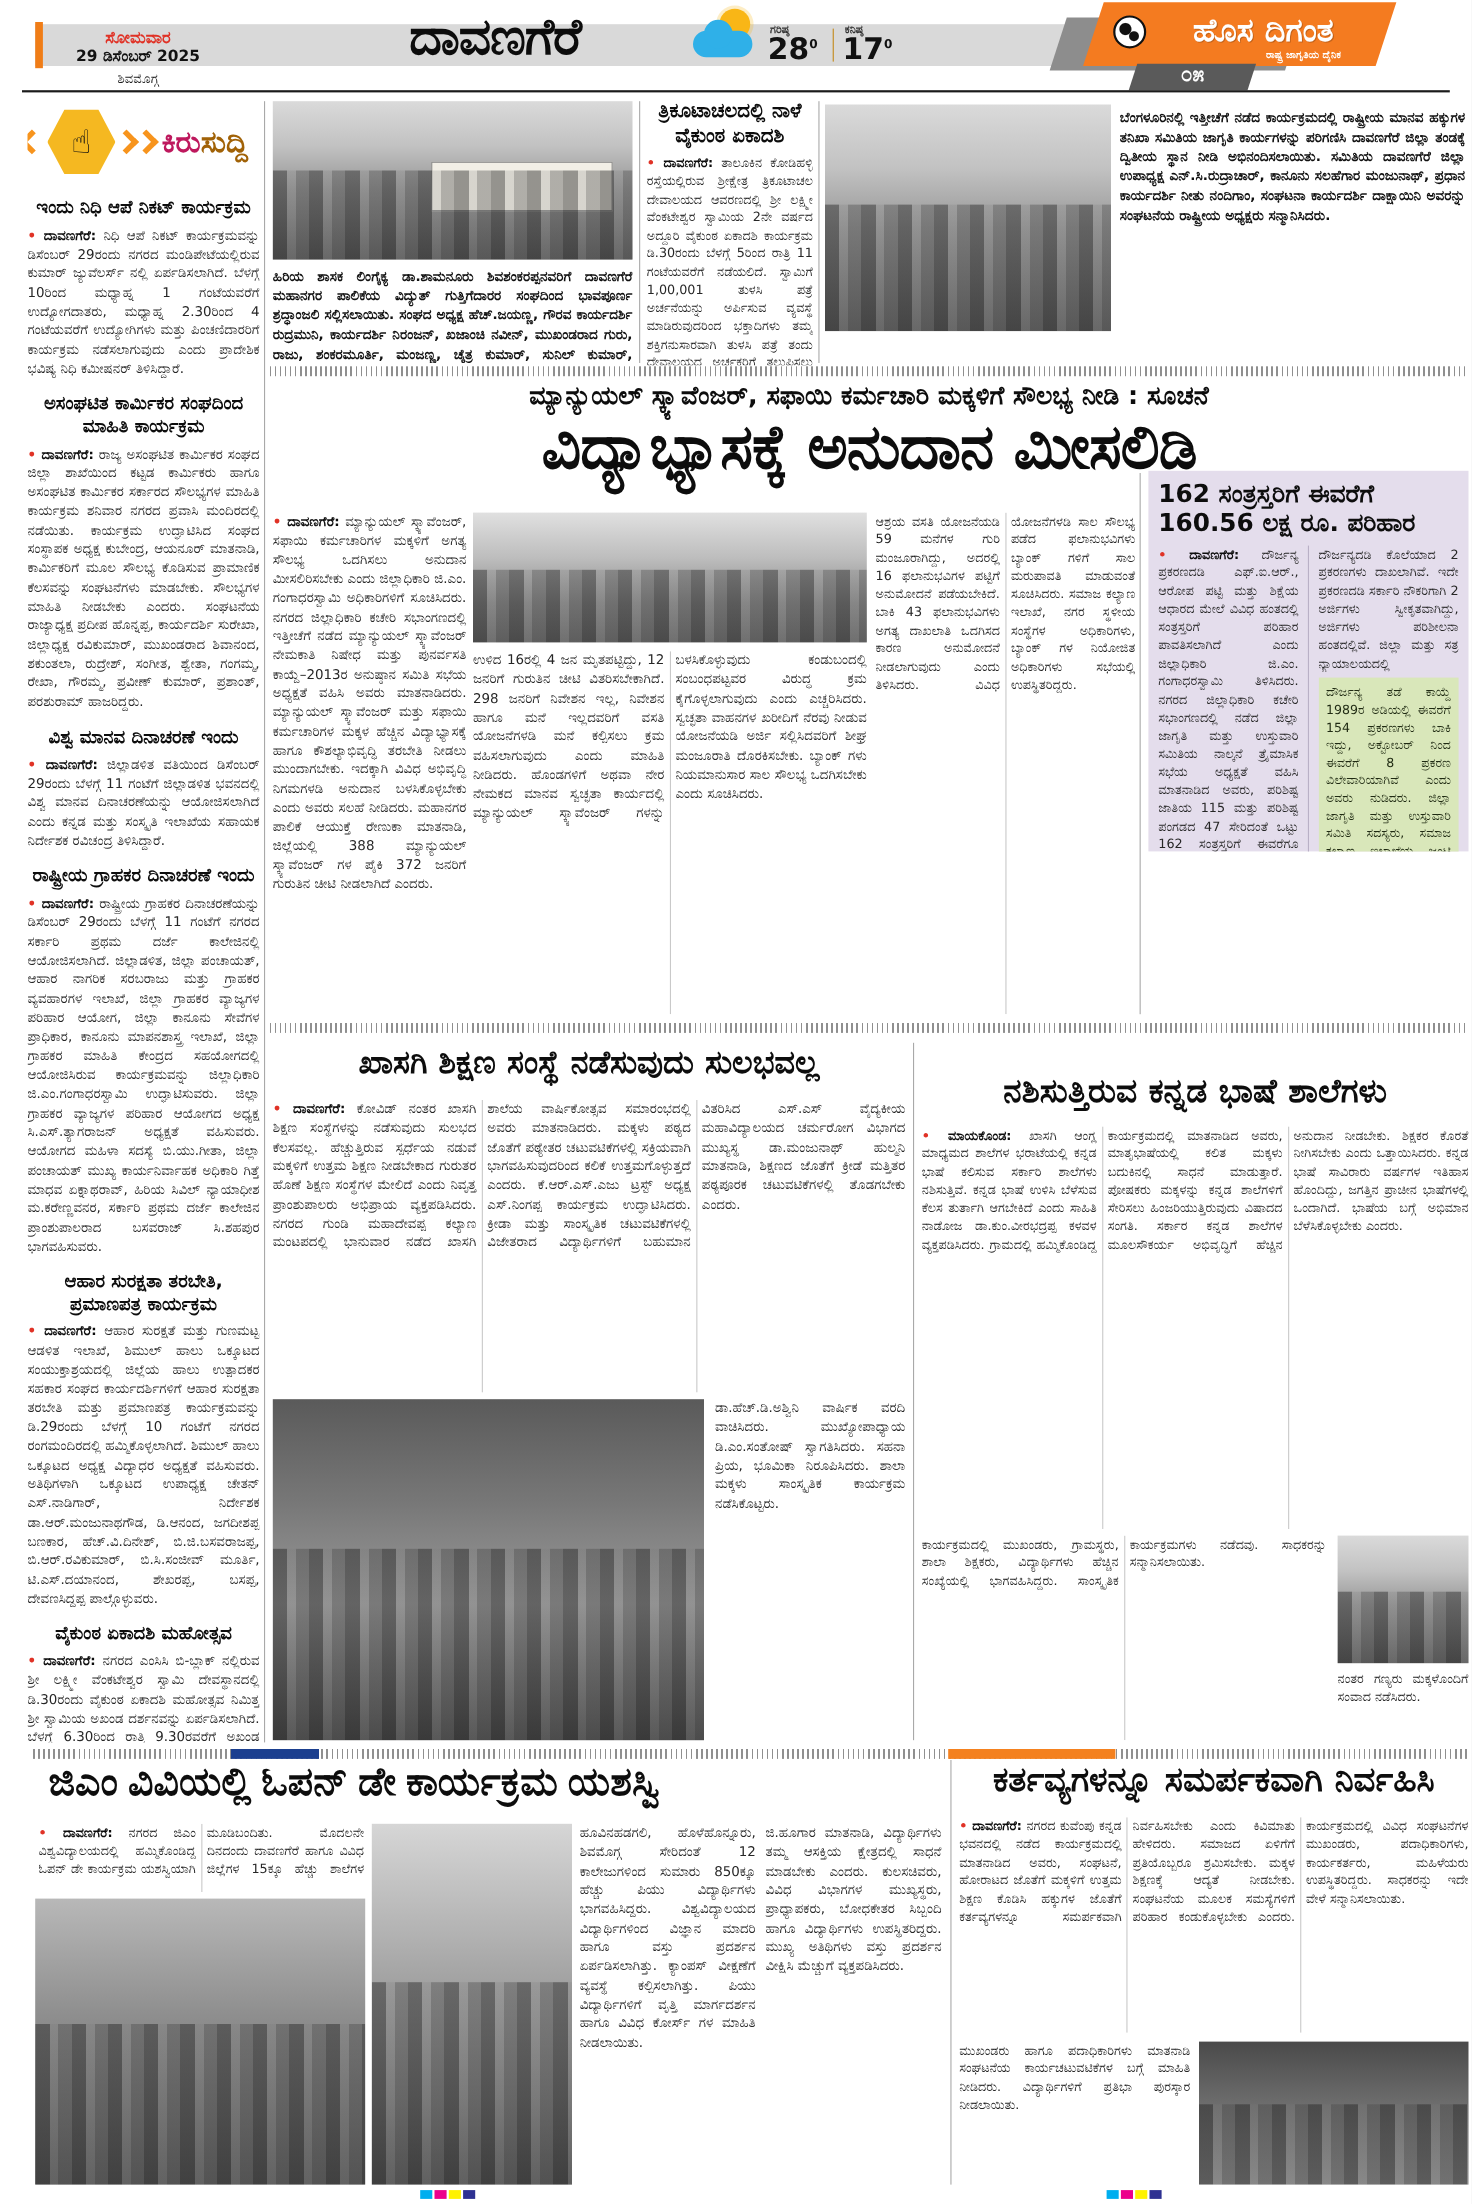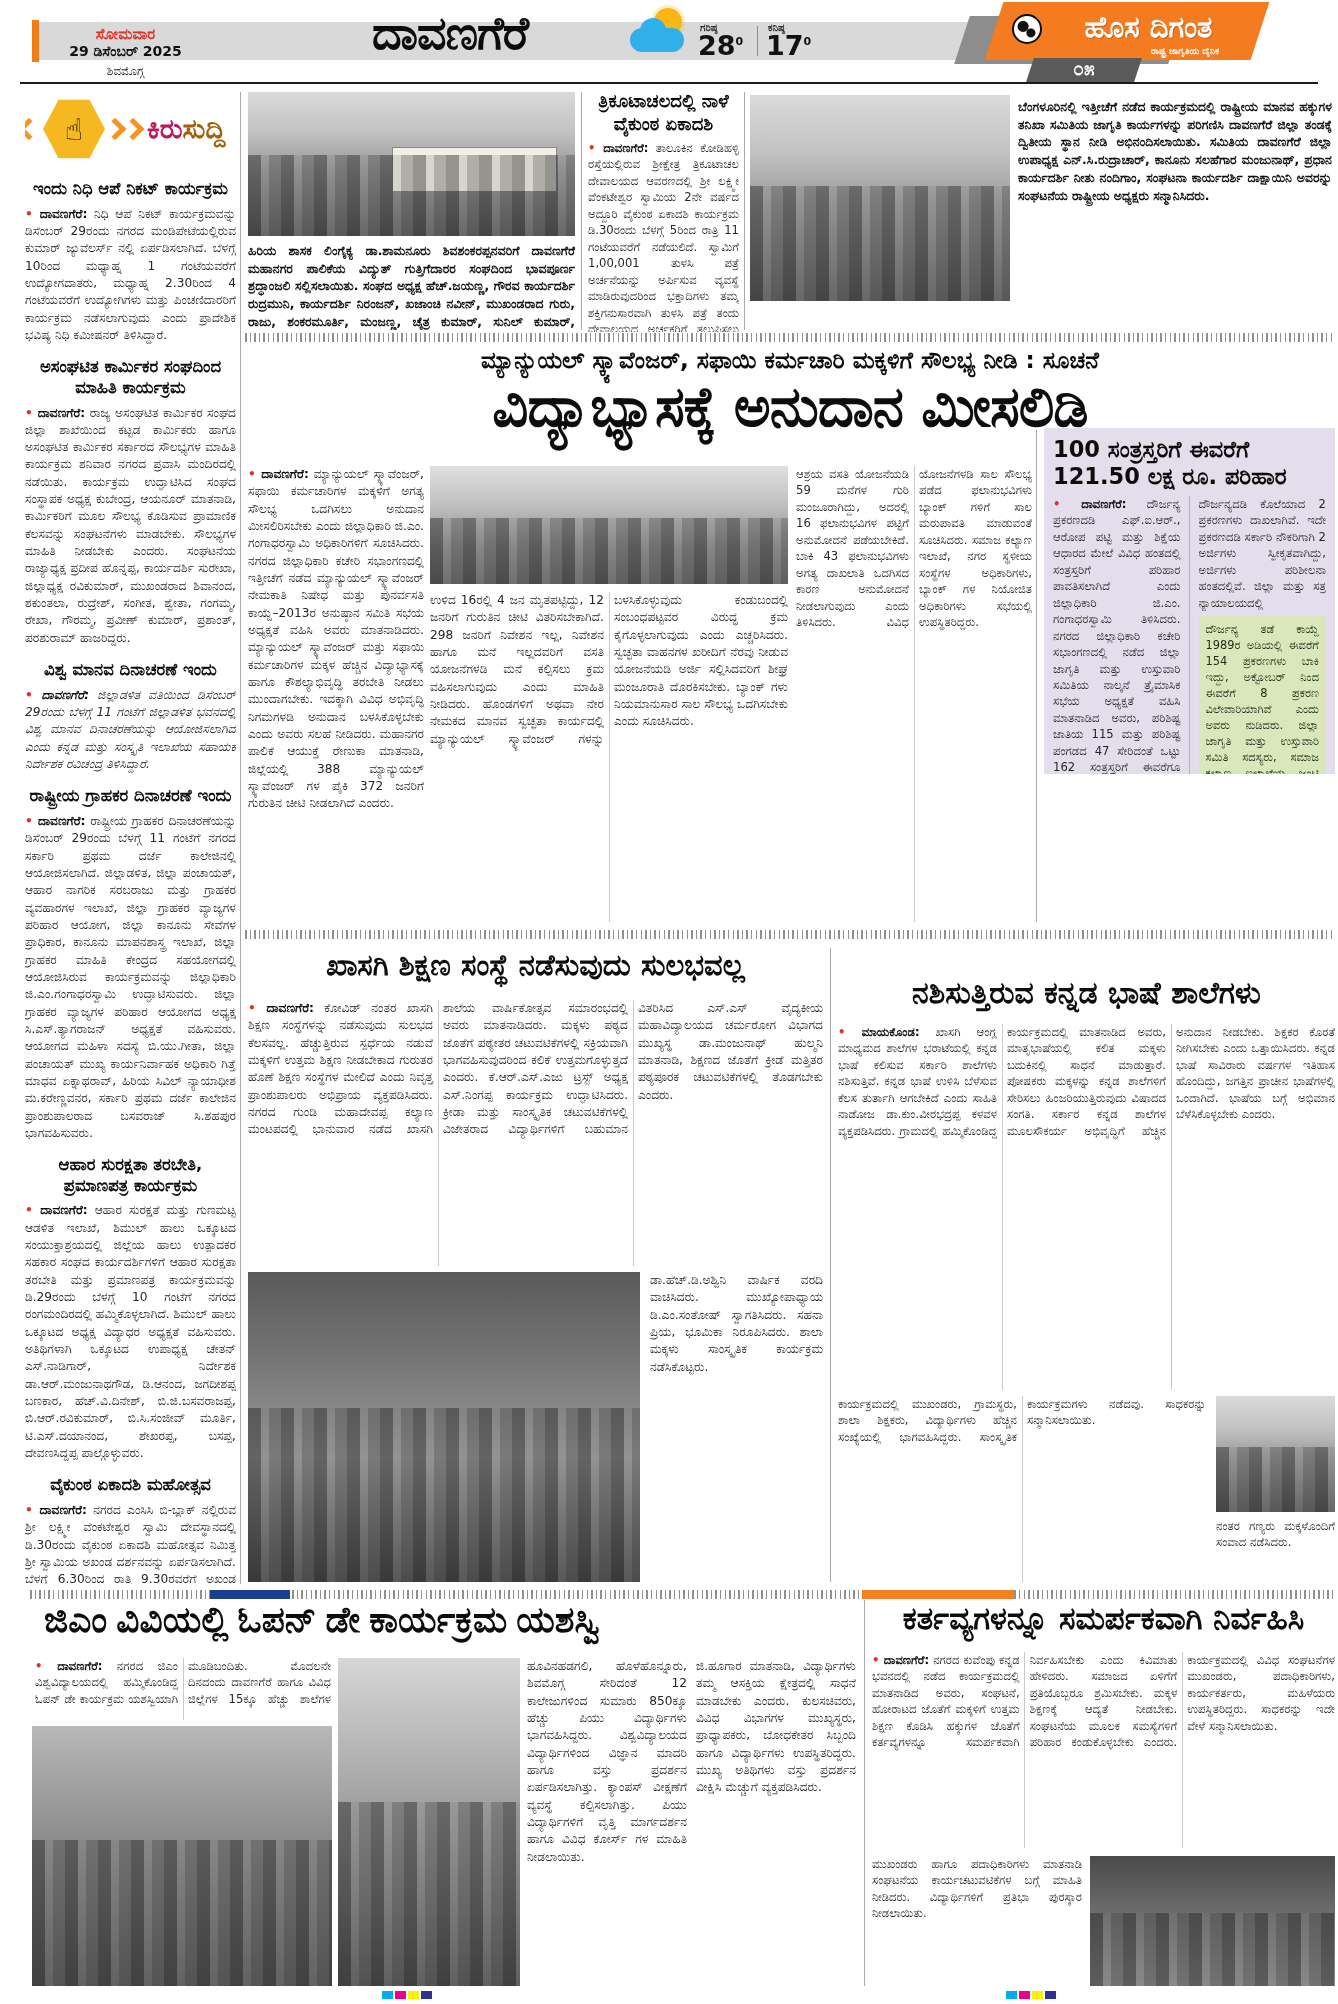--- a/index.html
+++ b/index.html
@@ -80,21 +80,21 @@
     <div>
       <div class="briefh">ಇಂದು ನಿಧಿ ಆಪೆ ನಿಕಟ್ ಕಾರ್ಯಕ್ರಮ</div>
       <p class="jtext" style="margin:0;"><span class="dl">ದಾವಣಗೆರೆ:</span> <span>ನಿಧಿ ಆಪೆ ನಿಕಟ್ ಕಾರ್ಯಕ್ರಮವನ್ನು ಡಿಸೆಂಬರ್ 29ರಂದು ನಗರದ ಮಂಡಿಪೇಟೆಯಲ್ಲಿರುವ ಕುಮಾರ್ ಜ್ಯುವೆಲರ್ಸ್ ನಲ್ಲಿ ಏರ್ಪಡಿಸಲಾಗಿದೆ. ಬೆಳಗ್ಗೆ 10ರಿಂದ ಮಧ್ಯಾಹ್ನ 1 ಗಂಟೆಯವರೆಗೆ ಉದ್ಯೋಗದಾತರು, ಮಧ್ಯಾಹ್ನ 2.30ರಿಂದ 4 ಗಂಟೆಯವರೆಗೆ ಉದ್ಯೋಗಿಗಳು ಮತ್ತು ಪಿಂಚಣಿದಾರರಿಗೆ ಕಾರ್ಯಕ್ರಮ ನಡೆಸಲಾಗುವುದು ಎಂದು ಪ್ರಾದೇಶಿಕ ಭವಿಷ್ಯ ನಿಧಿ ಕಮೀಷನರ್ ತಿಳಿಸಿದ್ದಾರೆ.</span></p>
     </div>
     <div>
       <div class="briefh">ಅಸಂಘಟಿತ ಕಾರ್ಮಿಕರ ಸಂಘದಿಂದ ಮಾಹಿತಿ ಕಾರ್ಯಕ್ರಮ</div>
       <p class="jtext" style="margin:0;"><span class="dl">ದಾವಣಗೆರೆ:</span> <span>ರಾಜ್ಯ ಅಸಂಘಟಿತ ಕಾರ್ಮಿಕರ ಸಂಘದ ಜಿಲ್ಲಾ ಶಾಖೆಯಿಂದ ಕಟ್ಟಡ ಕಾರ್ಮಿಕರು ಹಾಗೂ ಅಸಂಘಟಿತ ಕಾರ್ಮಿಕರ ಸರ್ಕಾರದ ಸೌಲಭ್ಯಗಳ ಮಾಹಿತಿ ಕಾರ್ಯಕ್ರಮ ಶನಿವಾರ ನಗರದ ಪ್ರವಾಸಿ ಮಂದಿರದಲ್ಲಿ ನಡೆಯಿತು. ಕಾರ್ಯಕ್ರಮ ಉದ್ಘಾಟಿಸಿದ ಸಂಘದ ಸಂಸ್ಥಾಪಕ ಅಧ್ಯಕ್ಷ ಕುಬೇಂದ್ರ, ಆಯನೂರ್ ಮಾತನಾಡಿ, ಕಾರ್ಮಿಕರಿಗೆ ಮೂಲ ಸೌಲಭ್ಯ ಕೊಡಿಸುವ ಪ್ರಾಮಾಣಿಕ ಕೆಲಸವನ್ನು ಸಂಘಟನೆಗಳು ಮಾಡಬೇಕು. ಸೌಲಭ್ಯಗಳ ಮಾಹಿತಿ ನೀಡಬೇಕು ಎಂದರು. ಸಂಘಟನೆಯ ರಾಜ್ಯಾಧ್ಯಕ್ಷ ಪ್ರದೀಪ ಹೊನ್ನಪ್ಪ, ಕಾರ್ಯದರ್ಶಿ ಸುರೇಖಾ, ಜಿಲ್ಲಾಧ್ಯಕ್ಷ ರವಿಕುಮಾರ್, ಮುಖಂಡರಾದ ಶಿವಾನಂದ, ಶಕುಂತಲಾ, ರುದ್ರೇಶ್, ಸಂಗೀತ, ಶ್ವೇತಾ, ಗಂಗಮ್ಮ, ರೇಖಾ, ಗೌರಮ್ಮ, ಪ್ರವೀಣ್ ಕುಮಾರ್, ಪ್ರಶಾಂತ್, ಪರಶುರಾಮ್ ಹಾಜರಿದ್ದರು.</span></p>
     </div>
     <div>
       <div class="briefh">ವಿಶ್ವ ಮಾನವ ದಿನಾಚರಣೆ ಇಂದು</div>
-      <p class="jtext" style="margin:0;font-style:italic;"><span class="dl">ದಾವಣಗೆರೆ:</span> <span>ಜಿಲ್ಲಾಡಳಿತ ವತಿಯಿಂದ ಡಿಸೆಂಬರ್ 29ರಂದು ಬೆಳಗ್ಗೆ 11 ಗಂಟೆಗೆ ಜಿಲ್ಲಾಡಳಿತ ಭವನದಲ್ಲಿ ವಿಶ್ವ ಮಾನವ ದಿನಾಚರಣೆಯನ್ನು ಆಯೋಜಿಸಲಾಗಿದೆ ಎಂದು ಕನ್ನಡ ಮತ್ತು ಸಂಸ್ಕೃತಿ ಇಲಾಖೆಯ ಸಹಾಯಕ ನಿರ್ದೇಶಕ ರವಿಚಂದ್ರ ತಿಳಿಸಿದ್ದಾರೆ.</span></p>
+      <p class="jtext" style="margin:0;"><span class="dl">ದಾವಣಗೆರೆ:</span> <span>ಜಿಲ್ಲಾಡಳಿತ ವತಿಯಿಂದ ಡಿಸೆಂಬರ್ 29ರಂದು ಬೆಳಗ್ಗೆ 11 ಗಂಟೆಗೆ ಜಿಲ್ಲಾಡಳಿತ ಭವನದಲ್ಲಿ ವಿಶ್ವ ಮಾನವ ದಿನಾಚರಣೆಯನ್ನು ಆಯೋಜಿಸಲಾಗಿದೆ ಎಂದು ಕನ್ನಡ ಮತ್ತು ಸಂಸ್ಕೃತಿ ಇಲಾಖೆಯ ಸಹಾಯಕ ನಿರ್ದೇಶಕ ರವಿಚಂದ್ರ ತಿಳಿಸಿದ್ದಾರೆ.</span></p>
     </div>
     <div>
       <div class="briefh">ರಾಷ್ಟ್ರೀಯ ಗ್ರಾಹಕರ ದಿನಾಚರಣೆ ಇಂದು</div>
       <p class="jtext" style="margin:0;"><span class="dl">ದಾವಣಗೆರೆ:</span> <span>ರಾಷ್ಟ್ರೀಯ ಗ್ರಾಹಕರ ದಿನಾಚರಣೆಯನ್ನು ಡಿಸೆಂಬರ್ 29ರಂದು ಬೆಳಗ್ಗೆ 11 ಗಂಟೆಗೆ ನಗರದ ಸರ್ಕಾರಿ ಪ್ರಥಮ ದರ್ಜೆ ಕಾಲೇಜಿನಲ್ಲಿ ಆಯೋಜಿಸಲಾಗಿದೆ. ಜಿಲ್ಲಾಡಳಿತ, ಜಿಲ್ಲಾ ಪಂಚಾಯತ್, ಆಹಾರ ನಾಗರಿಕ ಸರಬರಾಜು ಮತ್ತು ಗ್ರಾಹಕರ ವ್ಯವಹಾರಗಳ ಇಲಾಖೆ, ಜಿಲ್ಲಾ ಗ್ರಾಹಕರ ವ್ಯಾಜ್ಯಗಳ ಪರಿಹಾರ ಆಯೋಗ, ಜಿಲ್ಲಾ ಕಾನೂನು ಸೇವೆಗಳ ಪ್ರಾಧಿಕಾರ, ಕಾನೂನು ಮಾಪನಶಾಸ್ತ್ರ ಇಲಾಖೆ, ಜಿಲ್ಲಾ ಗ್ರಾಹಕರ ಮಾಹಿತಿ ಕೇಂದ್ರದ ಸಹಯೋಗದಲ್ಲಿ ಆಯೋಜಿಸಿರುವ ಕಾರ್ಯಕ್ರಮವನ್ನು ಜಿಲ್ಲಾಧಿಕಾರಿ ಜಿ.ಎಂ.ಗಂಗಾಧರಸ್ವಾಮಿ ಉದ್ಘಾಟಿಸುವರು. ಜಿಲ್ಲಾ ಗ್ರಾಹಕರ ವ್ಯಾಜ್ಯಗಳ ಪರಿಹಾರ ಆಯೋಗದ ಅಧ್ಯಕ್ಷ ಸಿ.ಎಸ್.ತ್ಯಾಗರಾಜನ್ ಅಧ್ಯಕ್ಷತೆ ವಹಿಸುವರು. ಆಯೋಗದ ಮಹಿಳಾ ಸದಸ್ಯೆ ಬಿ.ಯು.ಗೀತಾ, ಜಿಲ್ಲಾ ಪಂಚಾಯತ್ ಮುಖ್ಯ ಕಾರ್ಯನಿರ್ವಾಹಕ ಅಧಿಕಾರಿ ಗಿತ್ತೆ ಮಾಧವ ಏಕ್ನಾಥರಾವ್, ಹಿರಿಯ ಸಿವಿಲ್ ನ್ಯಾಯಾಧೀಶ ಮ.ಕರೇಣ್ಣವನರ, ಸರ್ಕಾರಿ ಪ್ರಥಮ ದರ್ಜೆ ಕಾಲೇಜಿನ ಪ್ರಾಂಶುಪಾಲರಾದ ಬಸವರಾಜ್ ಸಿ.ಶಹಪುರ ಭಾಗವಹಿಸುವರು.</span></p>
     </div>
     <div>
       <div class="briefh">ಆಹಾರ ಸುರಕ್ಷತಾ ತರಬೇತಿ, ಪ್ರಮಾಣಪತ್ರ ಕಾರ್ಯಕ್ರಮ</div>
       <p class="jtext" style="margin:0;"><span class="dl">ದಾವಣಗೆರೆ:</span> <span>ಆಹಾರ ಸುರಕ್ಷತೆ ಮತ್ತು ಗುಣಮಟ್ಟ ಆಡಳಿತ ಇಲಾಖೆ, ಶಿಮುಲ್ ಹಾಲು ಒಕ್ಕೂಟದ ಸಂಯುಕ್ತಾಶ್ರಯದಲ್ಲಿ ಜಿಲ್ಲೆಯ ಹಾಲು ಉತ್ಪಾದಕರ ಸಹಕಾರ ಸಂಘದ ಕಾರ್ಯದರ್ಶಿಗಳಿಗೆ ಆಹಾರ ಸುರಕ್ಷತಾ ತರಬೇತಿ ಮತ್ತು ಪ್ರಮಾಣಪತ್ರ ಕಾರ್ಯಕ್ರಮವನ್ನು ಡಿ.29ರಂದು ಬೆಳಗ್ಗೆ 10 ಗಂಟೆಗೆ ನಗರದ ರಂಗಮಂದಿರದಲ್ಲಿ ಹಮ್ಮಿಕೊಳ್ಳಲಾಗಿದೆ. ಶಿಮುಲ್ ಹಾಲು ಒಕ್ಕೂಟದ ಅಧ್ಯಕ್ಷ ವಿದ್ಯಾಧರ ಅಧ್ಯಕ್ಷತೆ ವಹಿಸುವರು. ಅತಿಥಿಗಳಾಗಿ ಒಕ್ಕೂಟದ ಉಪಾಧ್ಯಕ್ಷ ಚೇತನ್ ಎಸ್.ನಾಡಿಗಾರ್, ನಿರ್ದೇಶಕ ಡಾ.ಆರ್.ಮಂಜುನಾಥಗೌಡ, ಡಿ.ಆನಂದ, ಜಗದೀಶಪ್ಪ ಬಣಕಾರ, ಹೆಚ್.ವಿ.ದಿನೇಶ್, ಬಿ.ಜಿ.ಬಸವರಾಜಪ್ಪ, ಬಿ.ಆರ್.ರವಿಕುಮಾರ್, ಬಿ.ಸಿ.ಸಂಜೀವ್ ಮೂರ್ತಿ, ಟಿ.ಎಸ್.ದಯಾನಂದ, ಶೇಖರಪ್ಪ, ಬಸಪ್ಪ, ದೇವಣಸಿದ್ದಪ್ಪ ಪಾಲ್ಗೊಳ್ಳುವರು.</span></p>
     </div>
     <div>
@@ -132,21 +132,21 @@
   </div>
 
   <div class="ph" style="left:430px;top:466px;width:358px;height:118px;background:linear-gradient(180deg,#e0e0e0 0%,#bdbdbd 35%,#8a8a8a 70%,#6d6d6d 100%);"></div>
   <div class="abs jtext cols2" style="left:430px;top:592px;width:358px;height:330px;">ಉಳಿದ 16ರಲ್ಲಿ 4 ಜನ ಮೃ‌ತಪಟ್ಟಿದ್ದು, 12 ಜನರಿಗೆ ಗುರುತಿನ ಚೀಟಿ ವಿತರಿಸಬೇಕಾಗಿದೆ. 298 ಜನರಿಗೆ ನಿವೇಶನ ಇಲ್ಲ, ನಿವೇಶನ ಹಾಗೂ ಮನೆ ಇಲ್ಲದವರಿಗೆ ವಸತಿ ಯೋಜನೆಗಳಡಿ ಮನೆ ಕಲ್ಪಿಸಲು ಕ್ರಮ ವಹಿಸಲಾಗುವುದು ಎಂದು ಮಾಹಿತಿ ನೀಡಿದರು. ಹೊಂಡಗಳಿಗೆ ಅಥವಾ ನೇರ ನೇಮಕದ ಮಾನವ ಸ್ವಚ್ಛತಾ ಕಾರ್ಯದಲ್ಲಿ ಮ್ಯಾನ್ಯುಯಲ್ ಸ್ಕ್ಯಾವೆಂಜರ್ ಗಳನ್ನು ಬಳಸಿಕೊಳ್ಳುವುದು ಕಂಡುಬಂದಲ್ಲಿ ಸಂಬಂಧಪಟ್ಟವರ ವಿರುದ್ಧ ಕ್ರಮ ಕೈಗೊಳ್ಳಲಾಗುವುದು ಎಂದು ಎಚ್ಚರಿಸಿದರು. ಸ್ವಚ್ಛತಾ ವಾಹನಗಳ ಖರೀದಿಗೆ ನೆರವು ನೀಡುವ ಯೋಜನೆಯಡಿ ಅರ್ಜಿ ಸಲ್ಲಿಸಿದವರಿಗೆ ಶೀಘ್ರ ಮಂಜೂರಾತಿ ದೊರಕಿಸಬೇಕು. ಬ್ಯಾಂಕ್ ಗಳು ನಿಯಮಾನುಸಾರ ಸಾಲ ಸೌಲಭ್ಯ ಒದಗಿಸಬೇಕು ಎಂದು ಸೂಚಿಸಿದರು.</div>
 
   <div class="abs jtext cols2 small" style="left:796px;top:466px;width:236px;height:456px;">ಆಶ್ರಯ ವಸತಿ ಯೋಜನೆಯಡಿ 59 ಮನೆಗಳ ಗುರಿ ಮಂಜೂರಾಗಿದ್ದು, ಅದರಲ್ಲಿ 16 ಫಲಾನುಭವಿಗಳ ಪಟ್ಟಿಗೆ ಅನುಮೋದನೆ ಪಡೆಯಬೇಕಿದೆ. ಬಾಕಿ 43 ಫಲಾನುಭವಿಗಳು ಅಗತ್ಯ ದಾಖಲಾತಿ ಒದಗಿಸದ ಕಾರಣ ಅನುಮೋದನೆ ನೀಡಲಾಗುವುದು ಎಂದು ತಿಳಿಸಿದರು. ವಿವಿಧ ಯೋಜನೆಗಳಡಿ ಸಾಲ ಸೌಲಭ್ಯ ಪಡೆದ ಫಲಾನುಭವಿಗಳು ಬ್ಯಾಂಕ್ ಗಳಿಗೆ ಸಾಲ ಮರುಪಾವತಿ ಮಾಡುವಂತೆ ಸೂಚಿಸಿದರು. ಸಮಾಜ ಕಲ್ಯಾಣ ಇಲಾಖೆ, ನಗರ ಸ್ಥಳೀಯ ಸಂಸ್ಥೆಗಳ ಅಧಿಕಾರಿಗಳು, ಬ್ಯಾಂಕ್ ಗಳ ನಿಯೋಜಿತ ಅಧಿಕಾರಿಗಳು ಸಭೆಯಲ್ಲಿ ಉಪಸ್ಥಿತರಿದ್ದರು.</div>
 
   <div class="abs vline" style="left:1036px;top:430px;height:492px;"></div>
 
   <div class="abs" style="left:1044px;top:428px;width:291px;height:346px;background:#e4ddec;box-sizing:border-box;padding:8px 9px;overflow:hidden;">
-    <div class="hx" style="font-size:22.5px;line-height:1.2;margin-bottom:6px;">100 ಸಂತ್ರಸ್ತರಿಗೆ ಈವರೆಗೆ 121.50 ಲಕ್ಷ ರೂ. ಪರಿಹಾರ</div>
+    <div class="hx" style="font-size:22.5px;line-height:1.2;margin-bottom:6px;">162 ಸಂತ್ರಸ್ತರಿಗೆ ಈವರೆಗೆ 160.56 ಲಕ್ಷ ರೂ. ಪರಿಹಾರ</div>
     <div style="display:flex;gap:9px;">
       <div style="flex:1;border-right:1px solid #b9b0c6;padding-right:8px;" class="jtext small">
         <span class="dl">ದಾವಣಗೆರೆ:</span> <span>ದೌರ್ಜನ್ಯ ಪ್ರಕರಣದಡಿ ಎಫ್.ಐ.ಆರ್., ಆರೋಪ ಪಟ್ಟಿ ಮತ್ತು ಶಿಕ್ಷೆಯ ಆಧಾರದ ಮೇಲೆ ವಿವಿಧ ಹಂತದಲ್ಲಿ ಸಂತ್ರಸ್ತರಿಗೆ ಪರಿಹಾರ ಪಾವತಿಸಲಾಗಿದೆ ಎಂದು ಜಿಲ್ಲಾಧಿಕಾರಿ ಜಿ.ಎಂ. ಗಂಗಾಧರಸ್ವಾಮಿ ತಿಳಿಸಿದರು. ನಗರದ ಜಿಲ್ಲಾಧಿಕಾರಿ ಕಚೇರಿ ಸಭಾಂಗಣದಲ್ಲಿ ನಡೆದ ಜಿಲ್ಲಾ ಜಾಗೃತಿ ಮತ್ತು ಉಸ್ತುವಾರಿ ಸಮಿತಿಯ ನಾಲ್ಕನೆ ತ್ರೈಮಾಸಿಕ ಸಭೆಯ ಅಧ್ಯಕ್ಷತೆ ವಹಿಸಿ ಮಾತನಾಡಿದ ಅವರು, ಪರಿಶಿಷ್ಟ ಜಾತಿಯ 115 ಮತ್ತು ಪರಿಶಿಷ್ಟ ಪಂಗಡದ 47 ಸೇರಿದಂತೆ ಒಟ್ಟು 162 ಸಂತ್ರಸ್ತರಿಗೆ ಈವರೆಗೂ 121.50 ಲಕ್ಷ ರೂ. ಪರಿಹಾರ ಧನ ನೀಡಲಾಗಿದೆ ಎಂದರು. 2025 ಜನವರಿ ತಿಂಗಳಿಂದ ಈವರೆಗೆ</span>
       </div>
       <div style="flex:1;display:flex;flex-direction:column;gap:5px;">
         <div class="jtext small">ದೌರ್ಜನ್ಯದಡಿ ಕೊಲೆಯಾದ 2 ಪ್ರಕರಣಗಳು ದಾಖಲಾಗಿವೆ. ಇದೇ ಪ್ರಕರಣದಡಿ ಸರ್ಕಾರಿ ನೌಕರಿಗಾಗಿ 2 ಅರ್ಜಿಗಳು ಸ್ವೀಕೃತವಾಗಿದ್ದು, ಅರ್ಜಿಗಳು ಪರಿಶೀಲನಾ ಹಂತದಲ್ಲಿವೆ. ಜಿಲ್ಲಾ ಮತ್ತು ಸತ್ರ ನ್ಯಾಯಾಲಯದಲ್ಲಿ</div>
         <div class="greenbox">ದೌರ್ಜನ್ಯ ತಡೆ ಕಾಯ್ದೆ 1989ರ ಅಡಿಯಲ್ಲಿ ಈವರೆಗೆ 154 ಪ್ರಕರಣಗಳು ಬಾಕಿ ಇದ್ದು, ಅಕ್ಟೋಬರ್ ನಿಂದ ಈವರೆಗೆ 8 ಪ್ರಕರಣ ವಿಲೇವಾರಿಯಾಗಿವೆ ಎಂದು ಅವರು ನುಡಿದರು. ಜಿಲ್ಲಾ ಜಾಗೃತಿ ಮತ್ತು ಉಸ್ತುವಾರಿ ಸಮಿತಿ ಸದಸ್ಯರು, ಸಮಾಜ ಕಲ್ಯಾಣ ಇಲಾಖೆಯ ಜಂಟಿ ನಿರ್ದೇಶಕರು, ಪೊಲೀಸ್ ಅಧಿಕಾರಿಗಳು ಹಾಜರಿದ್ದರು.</div>
       </div>
     </div>
   </div>

